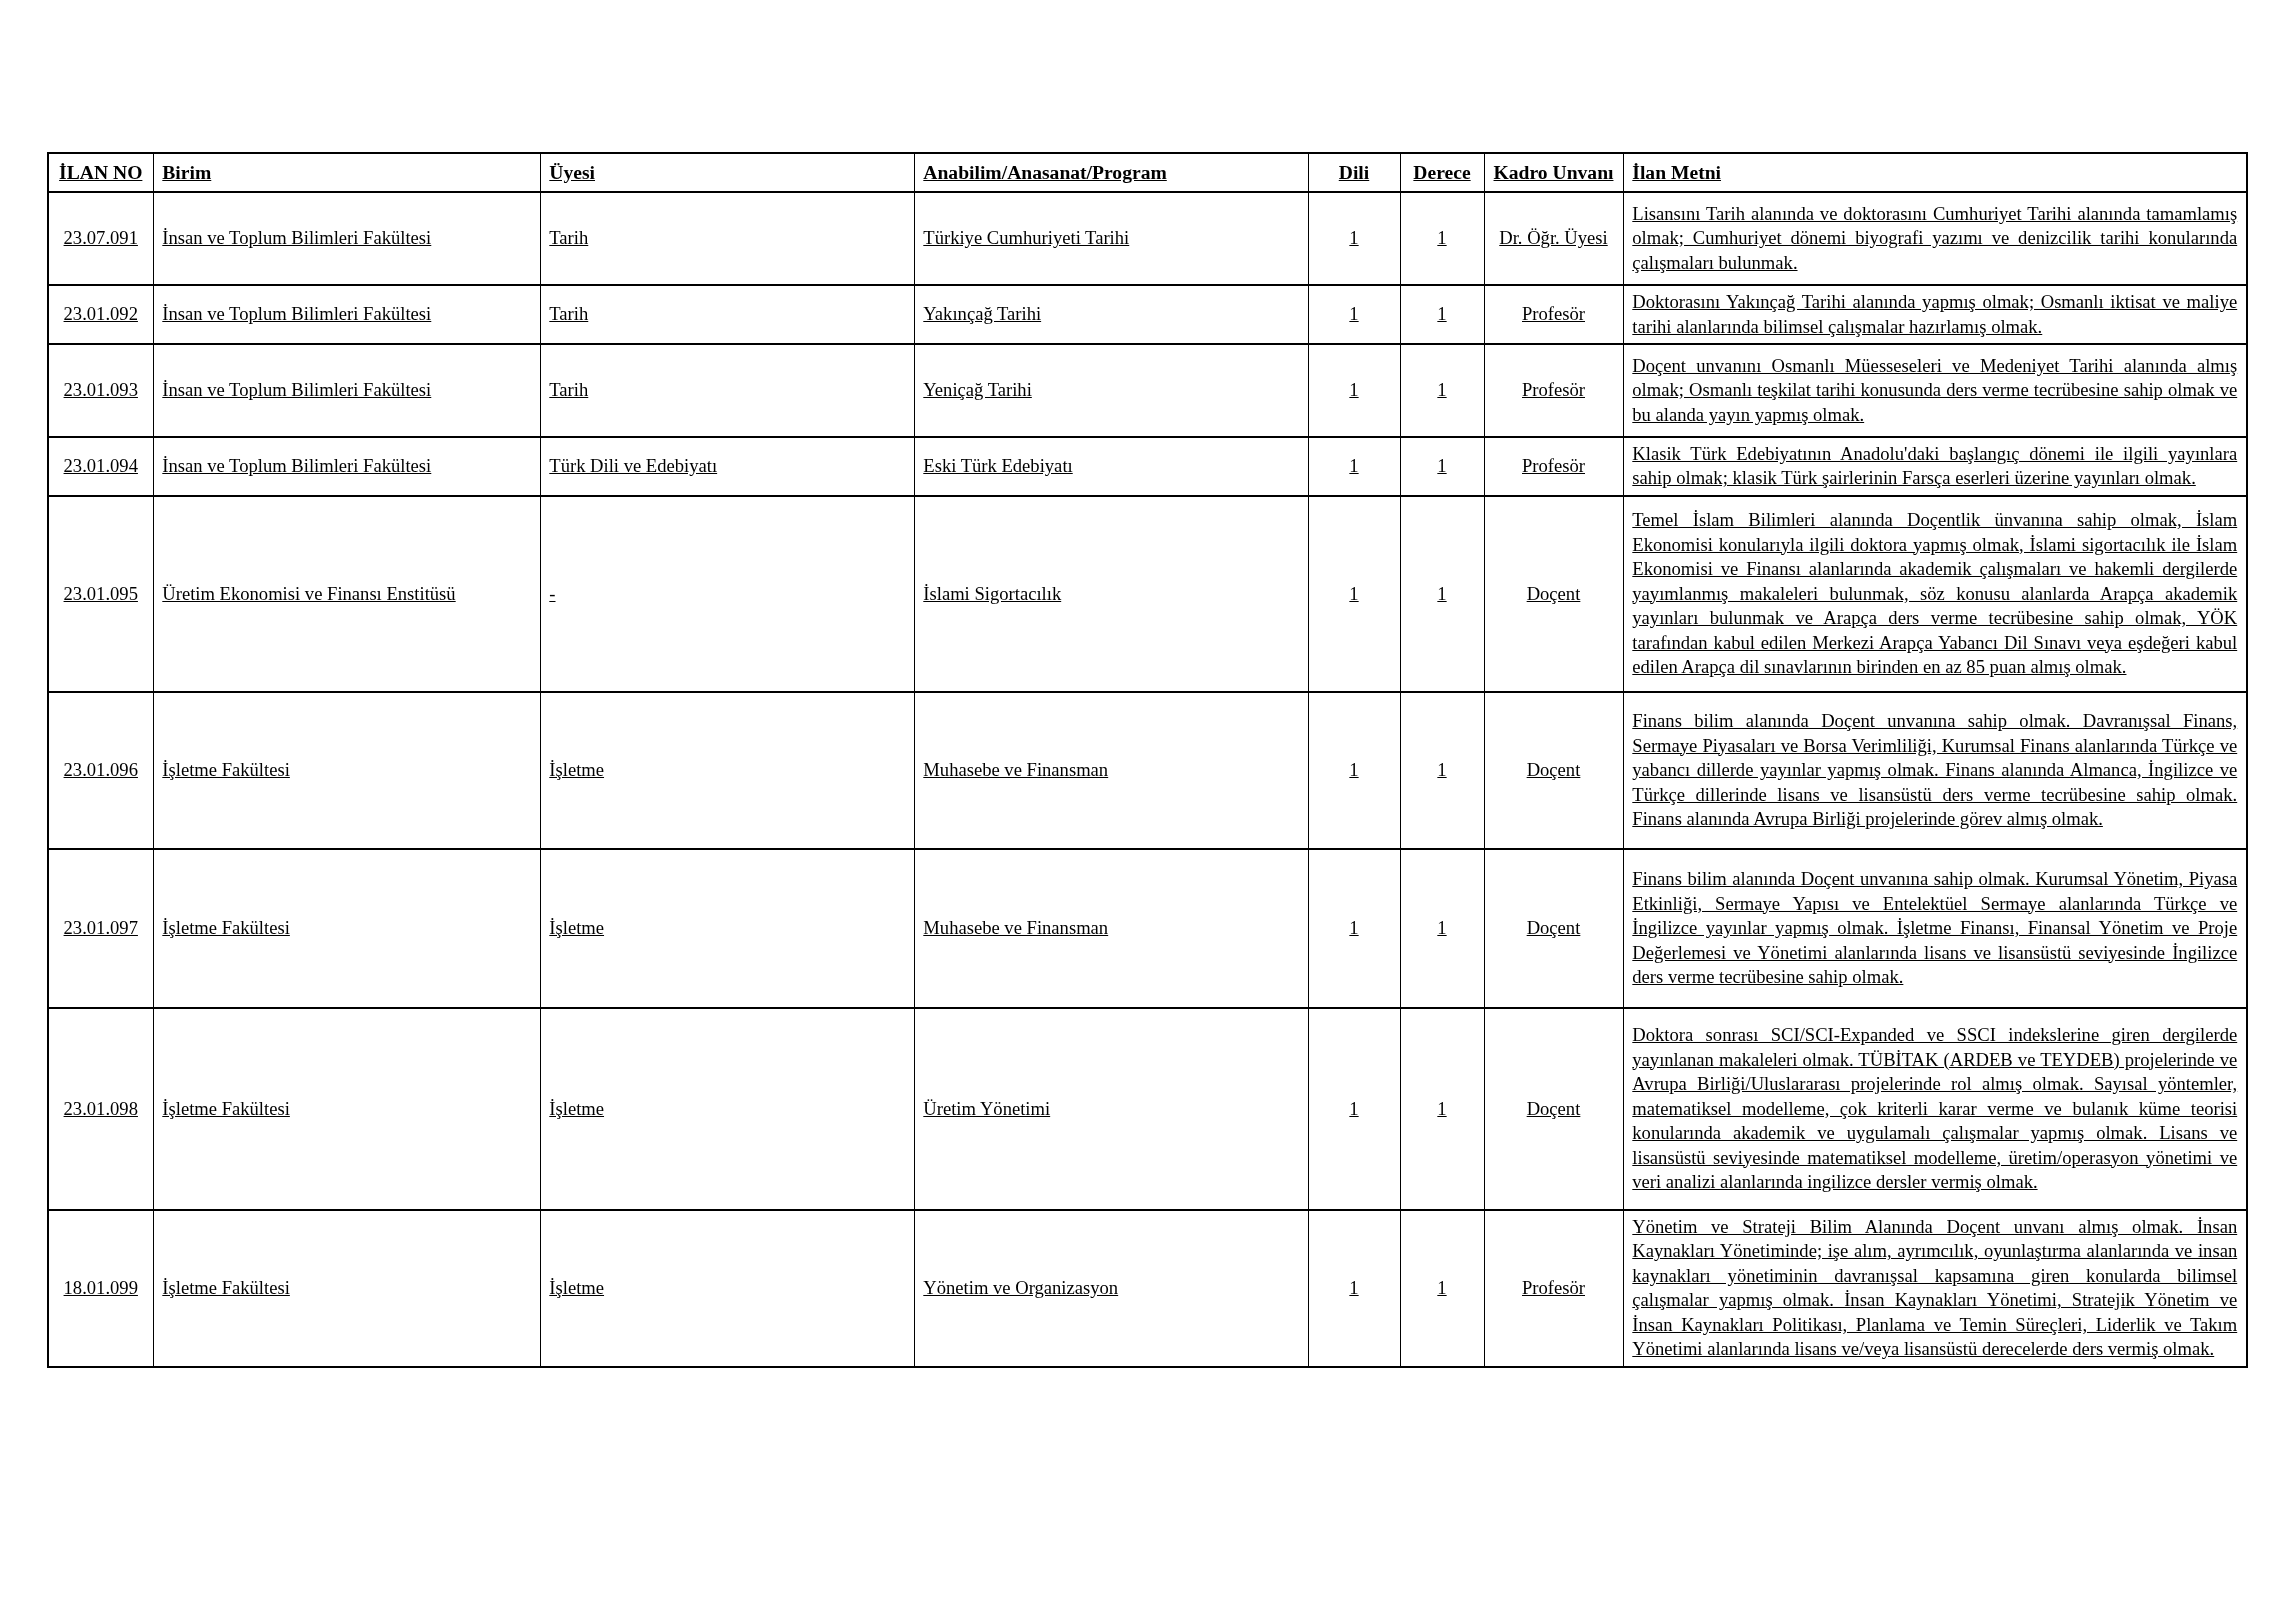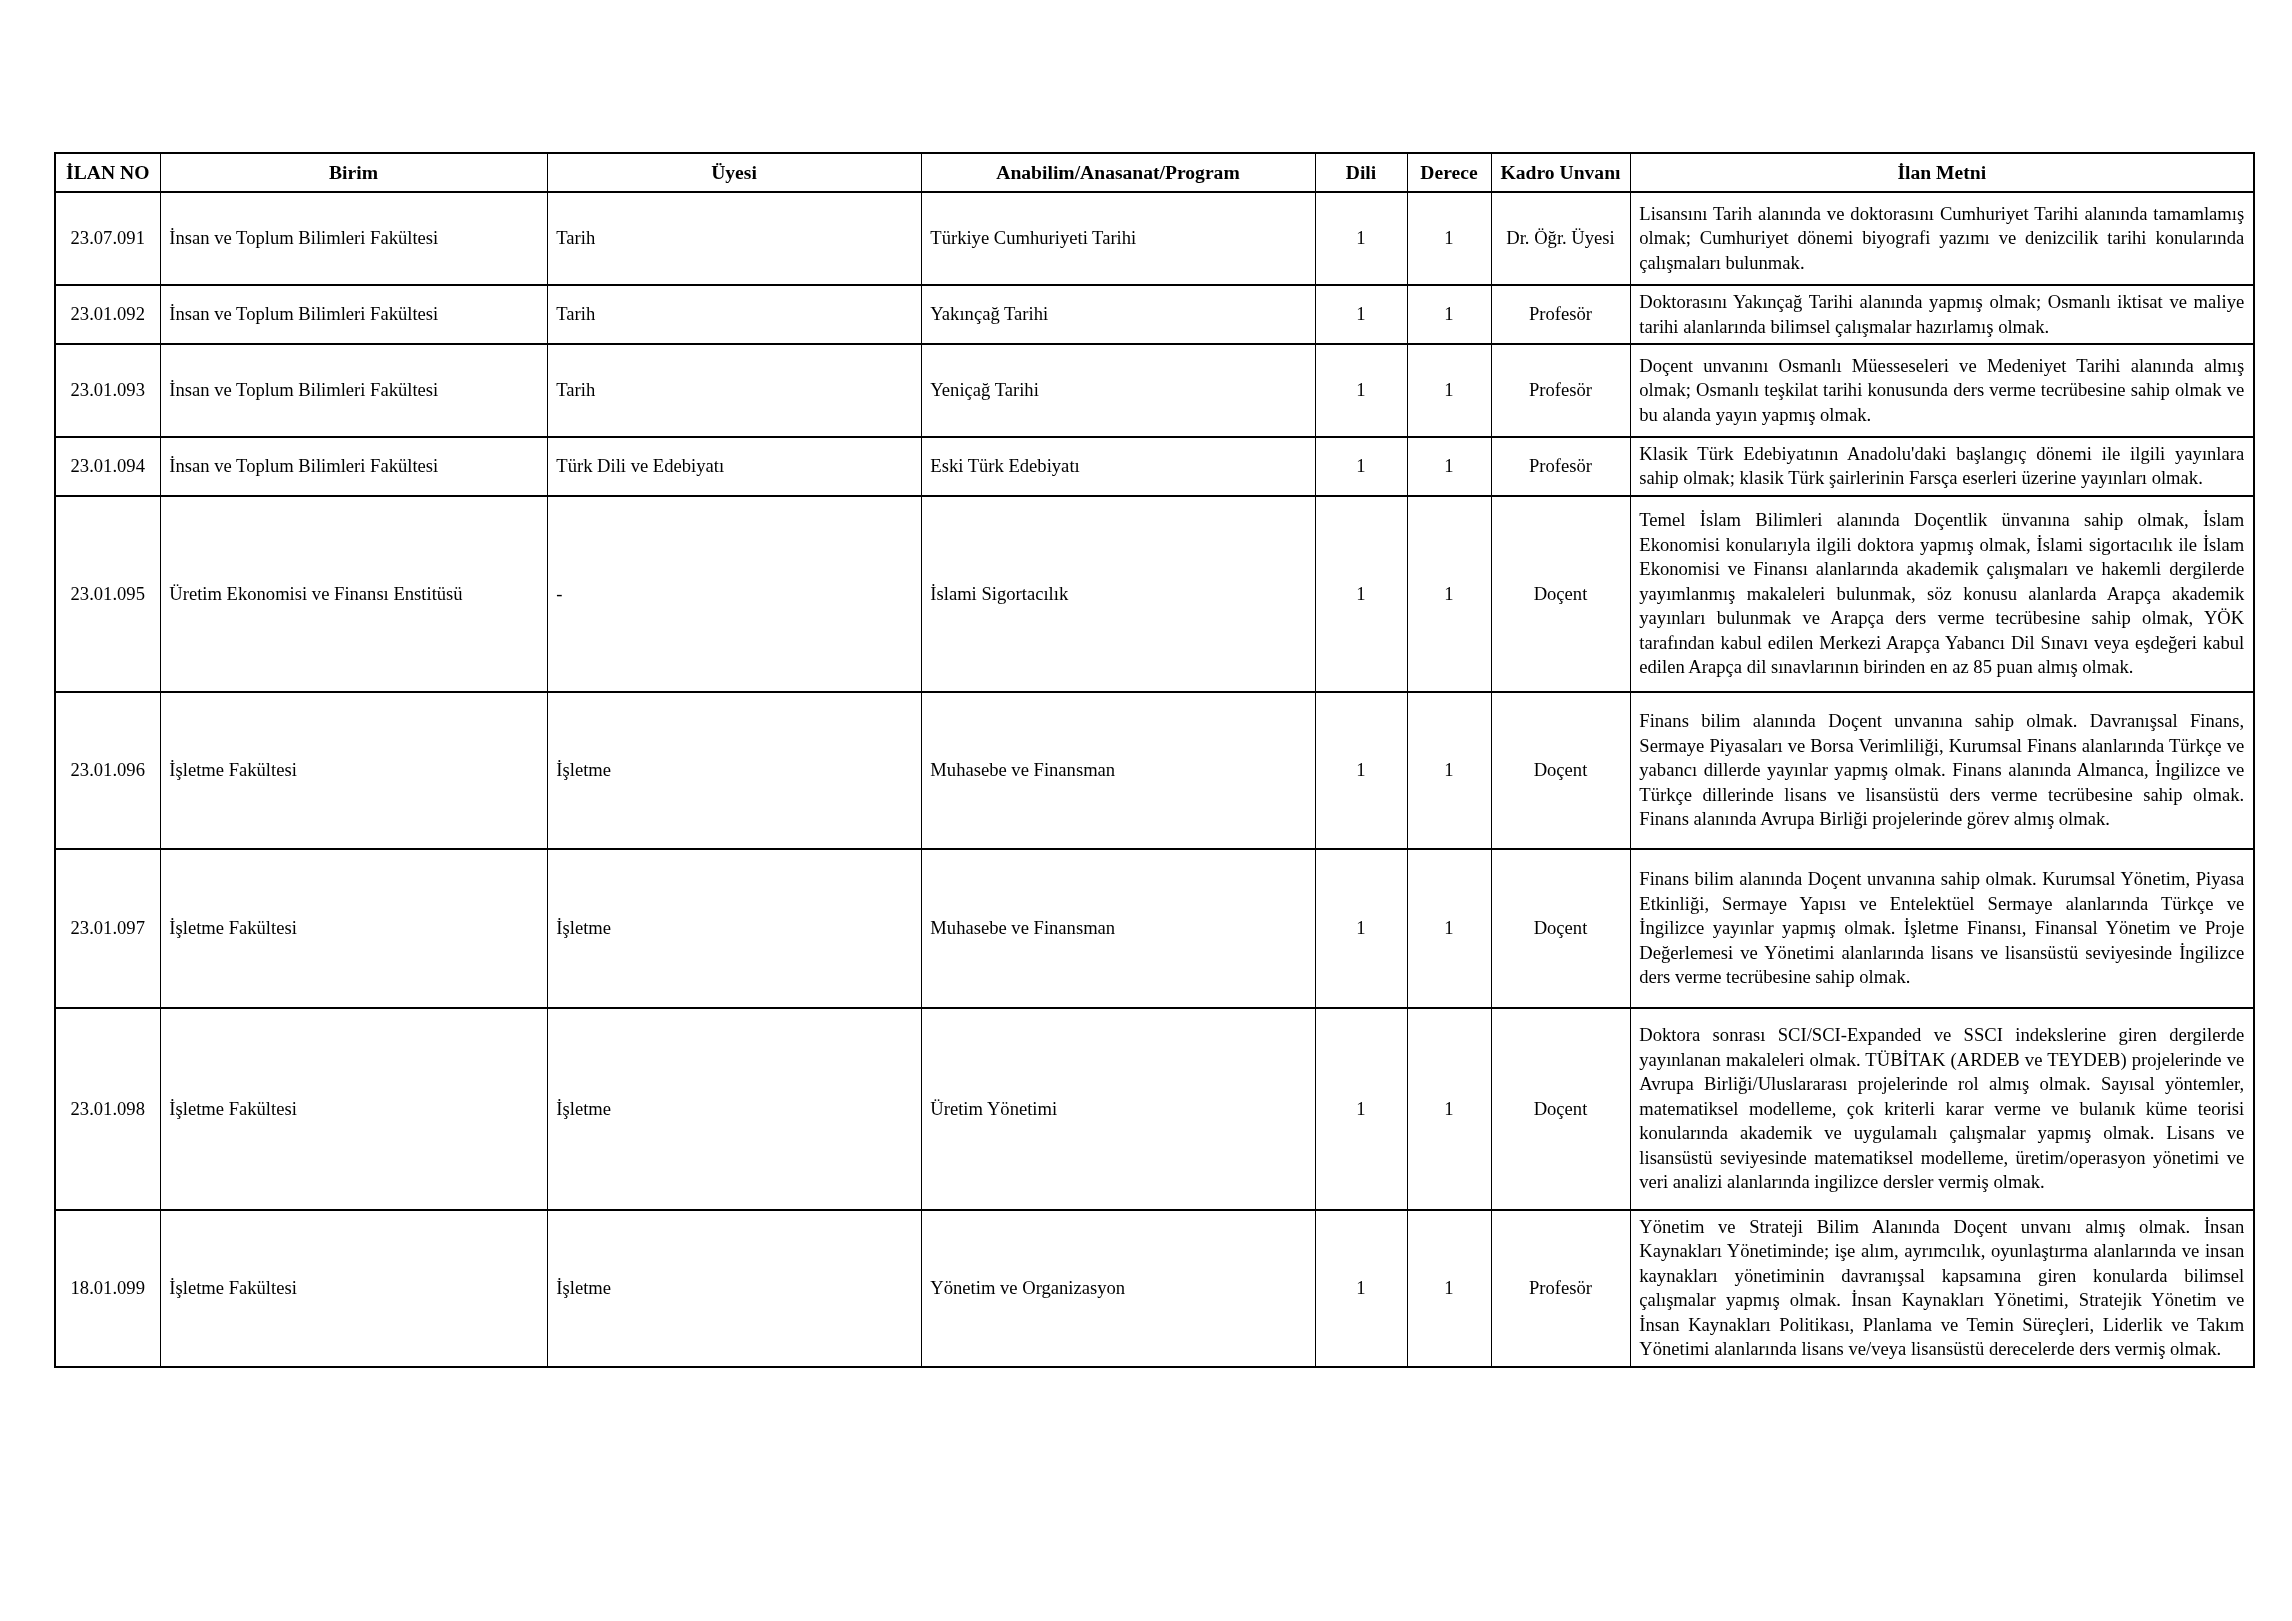--- a/index.html
+++ b/index.html
@@ -9,43 +9,44 @@
   }
   body {
     width: 2293px;
     height: 1621px;
     position: relative;
     font-family: "Liberation Serif", serif;
     color: #000;
   }
   table.jobs {
     position: absolute;
-    left: 54px;
+    left: 47px;
     top: 152px;
     width: 2200px;
     border-collapse: collapse;
     table-layout: fixed;
+    text-decoration: underline;
   }
   th, td {
     border: 1px solid #000;
     border-top-width: 2px;
     border-bottom-width: 2px;
     padding: 3.9px 8.8px;
     vertical-align: middle;
     font-size: 18.6px;
     line-height: 1.32;
     overflow: hidden;
     word-wrap: break-word;
   }
   table.jobs { border: 2px solid #000; }
   thead tr { height: 39px; }
   th {
     font-weight: bold;
     font-size: 19.6px;
-    text-align: center;
+    text-align: left;
     vertical-align: middle;
   }
   
   th.c0 { text-align: center; }
   th.c4, th.c5, th.c6 { text-align: center; }
   td.c0, td.c4, td.c5, td.c6 { text-align: center; }
   td.c1, td.c2, td.c3 { text-align: left; }
   td.c7 { text-align: justify; }
   
   tbody tr:nth-child(1) { height: 93px; }

